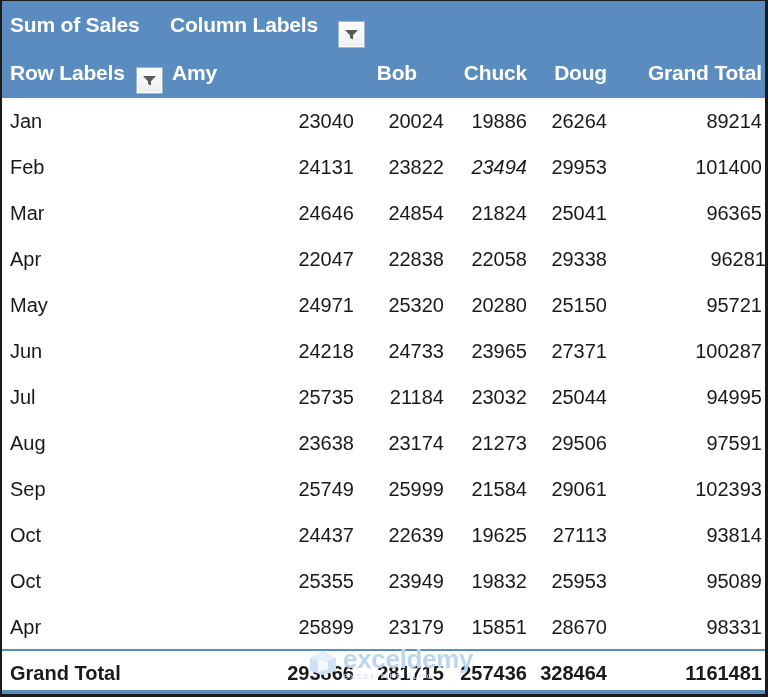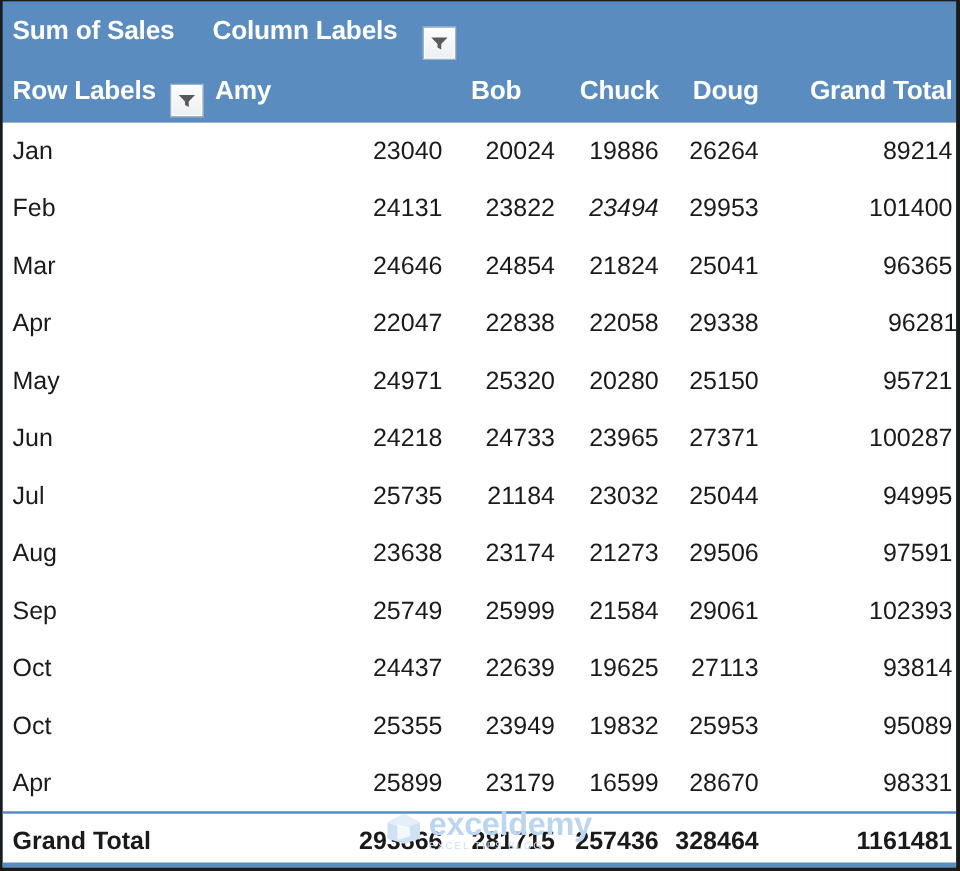--- a/index.html
+++ b/index.html
@@ -290,21 +290,21 @@
       <span class="cell num" style="left:355px;width:87px;">23949</span>
       <span class="cell num" style="left:445px;width:80px;">19832</span>
       <span class="cell num" style="left:528px;width:77px;">25953</span>
       <span class="cell num" style="left:608px;width:152px;">95089</span>
     </div>
 
     <div class="pv-row">
       <span class="cell label">Apr</span>
       <span class="cell num" style="left:235px;width:117px;">25899</span>
       <span class="cell num" style="left:355px;width:87px;">23179</span>
-      <span class="cell num" style="left:445px;width:80px;">16599</span>
+      <span class="cell num" style="left:445px;width:80px;">15851</span>
       <span class="cell num" style="left:528px;width:77px;">28670</span>
       <span class="cell num" style="left:608px;width:152px;">98331</span>
     </div>
 
     <div class="pv-total-sep"></div>
 
     <div class="pv-total">
       <span class="cell label">Grand Total</span>
       <span class="cell num" style="left:235px;width:117px;">293866</span>
       <span class="cell num" style="left:355px;width:87px;">281715</span>

